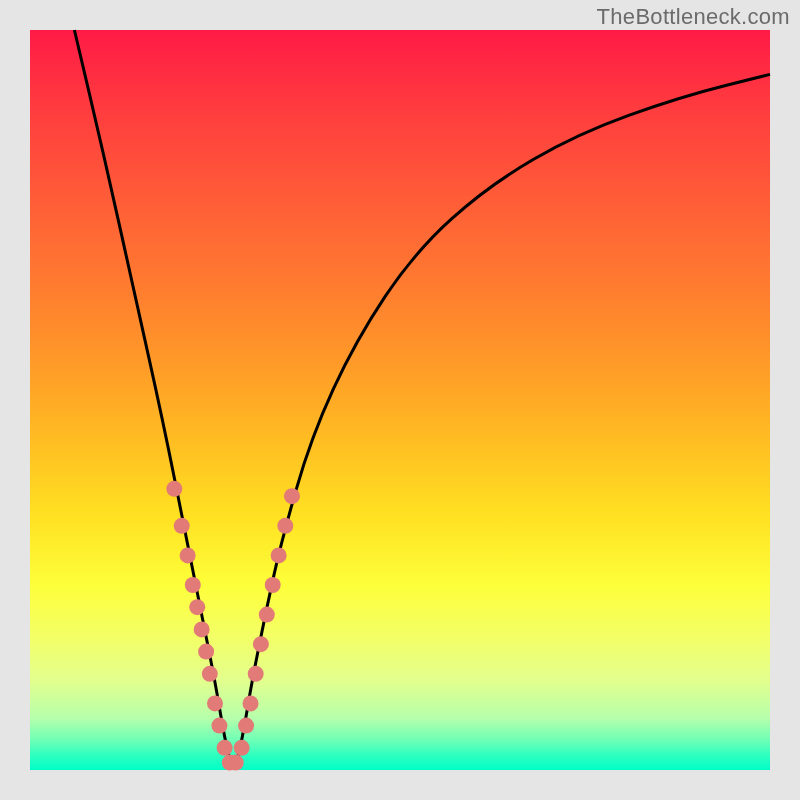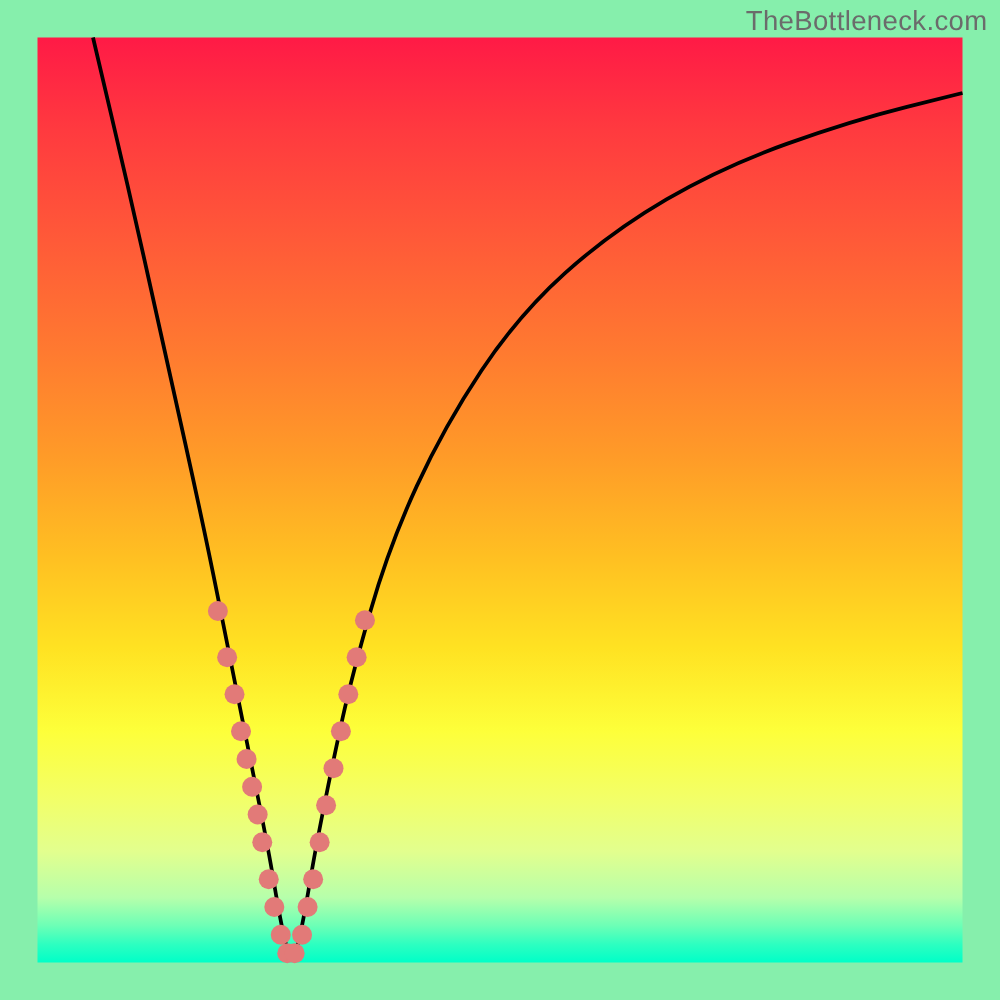--- a/index.html
+++ b/index.html
@@ -10,21 +10,21 @@
     background: #000;
     overflow: hidden;
     font-family: Arial, Helvetica, sans-serif;
   }
   .frame {
     position: absolute;
     left: 0;
     top: 0;
     width: 800px;
     height: 800px;
-    background: #86efac;
+    background: #e5e5e5;
   }
   .plot {
     position: absolute;
     left: 30px;
     top: 30px;
     width: 740px;
     height: 740px;
     
     background: linear-gradient(to bottom,
       #ff1a46 0%,

